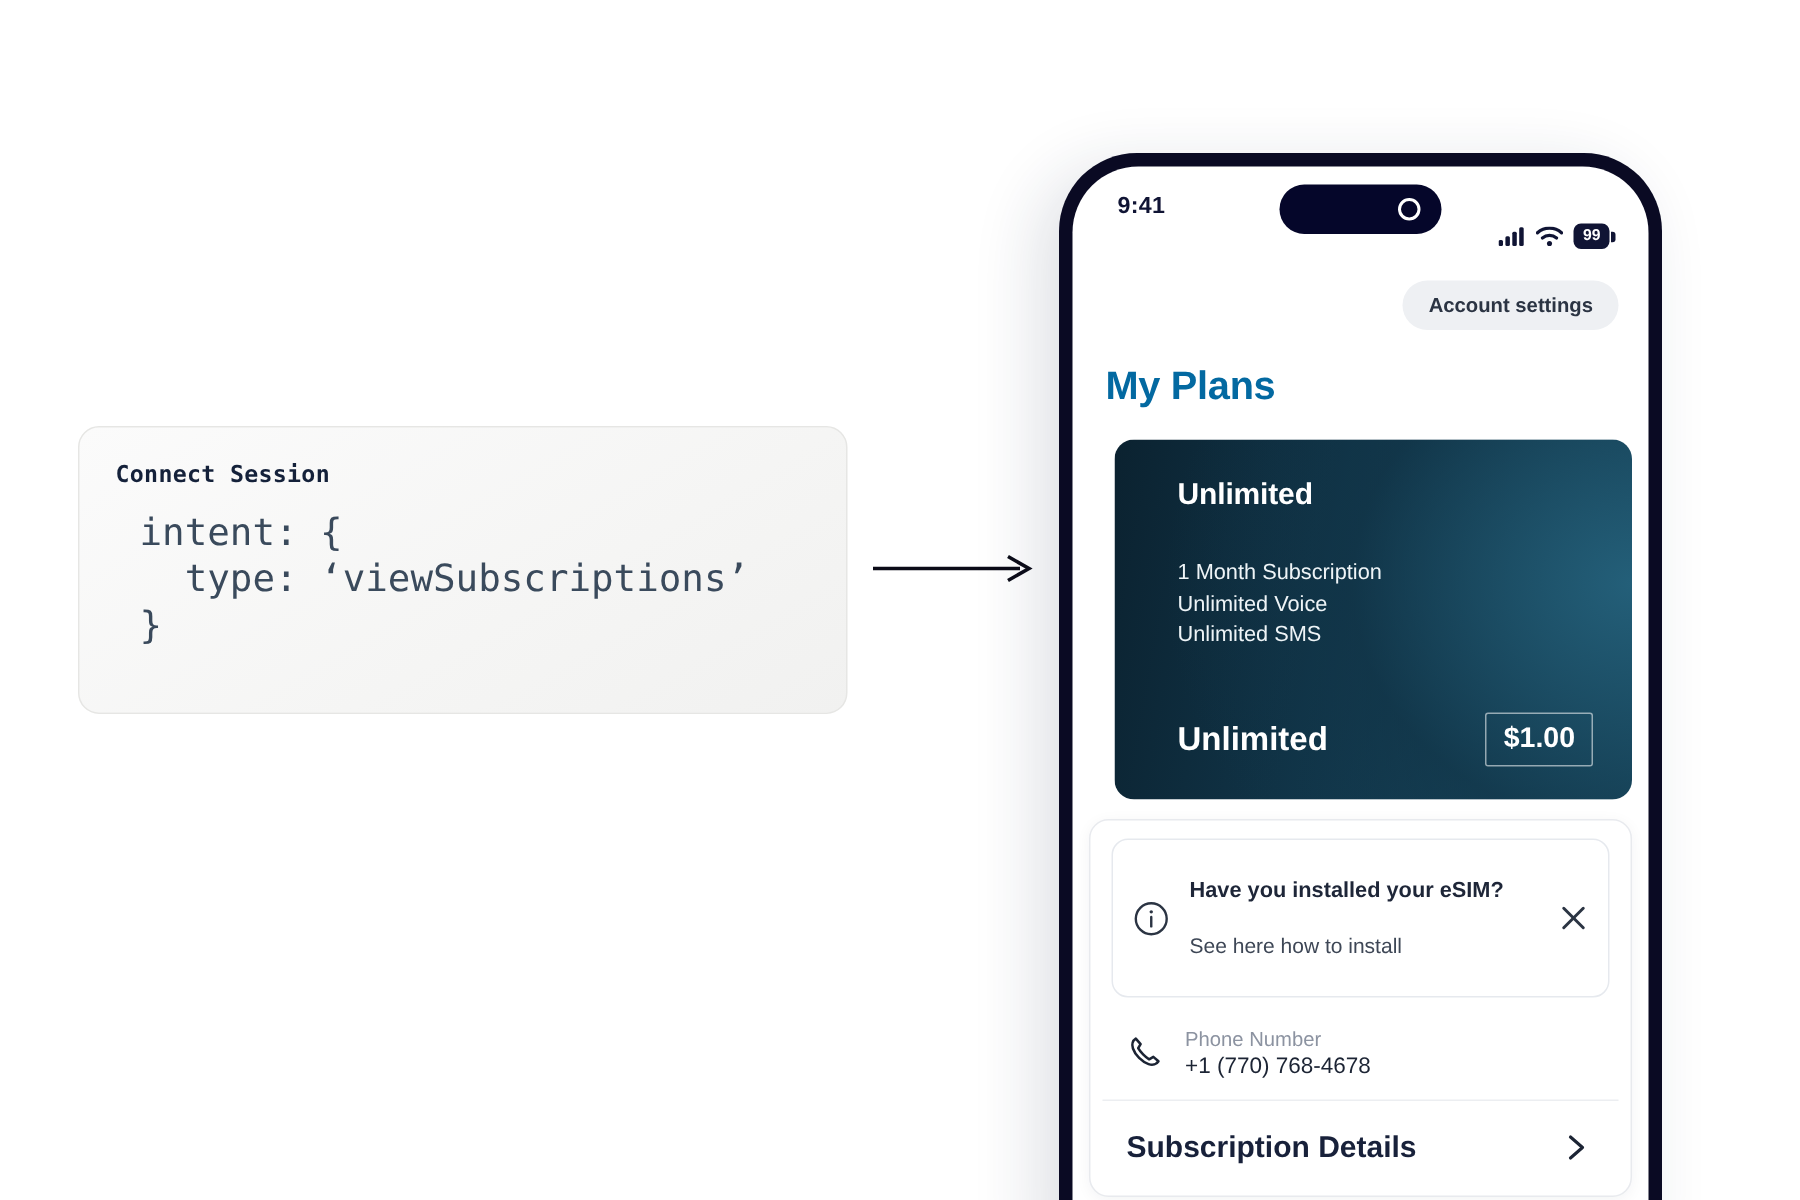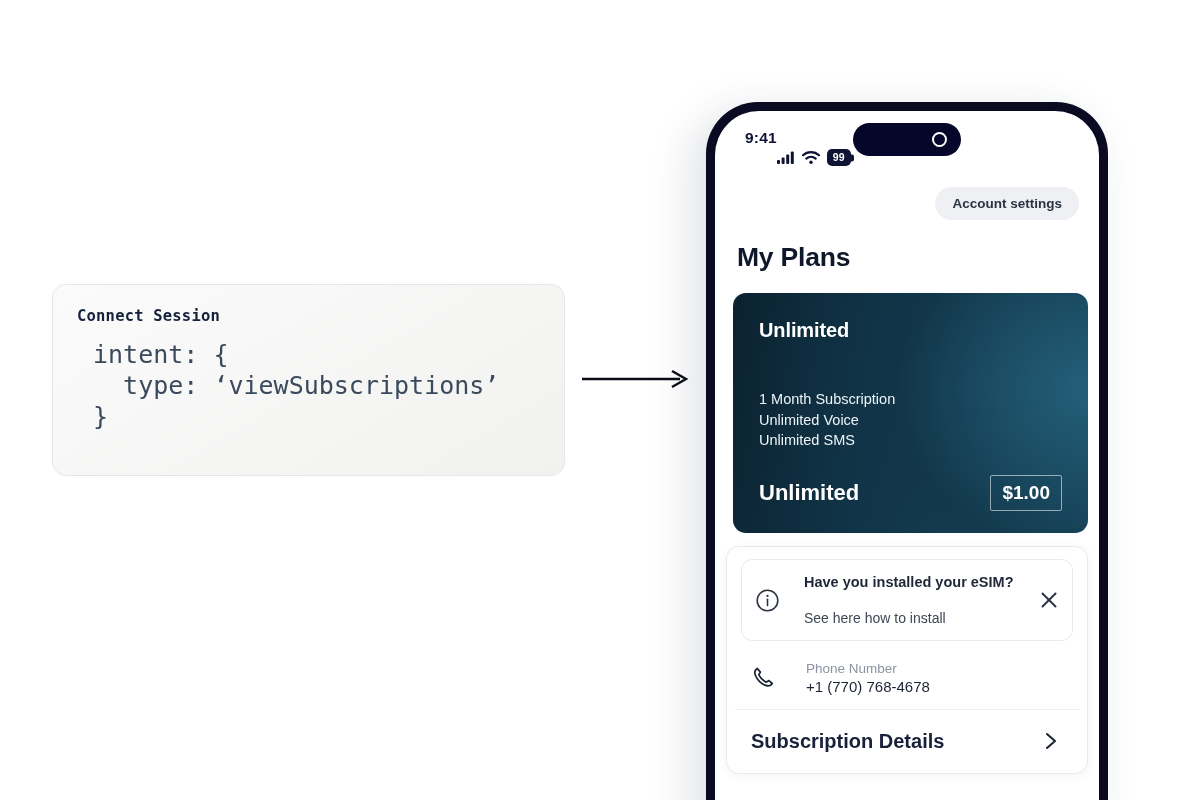--- a/index.html
+++ b/index.html
@@ -64,21 +64,21 @@
     border-radius: 44px;
     overflow: hidden;
     position: relative;
   }
 
   
   .statusbar {
     height: 54px;
     display: flex;
     align-items: center;
-    justify-content: flex-start;
+    justify-content: space-between;
     padding: 0 26px 0 30px;
     position: relative;
   }
   .clock {
     font-size: 15.5px;
     font-weight: 700;
     color: #101434;
     letter-spacing: 0.2px;
   }
   .island {
@@ -127,39 +127,38 @@
     padding: 9px 17px;
     font-size: 13.5px;
     font-weight: 700;
     color: #2b3443;
     cursor: pointer;
   }
 
   .page-title {
     font-size: 26.5px;
     font-weight: 700;
-    color: #0f172a;
+    color: #0369a1;
     padding: 22px 0 0 22px;
     letter-spacing: -0.2px;
   }
 
   
   .plan-card {
-    margin: 20px 11px 0 18px;
+    margin: 20px 11px 0 28px;
     height: 240px;
     border-radius: 13px;
     background:
       radial-gradient(120% 150% at 100% 40%, rgba(36,96,122,0.95) 0%, rgba(17,52,71,0.6) 45%, rgba(9,26,38,0) 75%),
       linear-gradient(100deg, #0b2230 0%, #11364a 45%, #1b5068 100%);
-    padding: 26px 26px 22px 26px;
+    padding: 26px 26px 22px 42px;
     display: flex;
     flex-direction: column;
     position: relative;
     overflow: hidden;
-    gap: 17px;
   }
   .plan-name {
     font-size: 20px; font-weight: 700; color: #ffffff;
     letter-spacing: -0.1px;
   }
   .plan-features {
     margin-top: 30px;
     font-size: 14.5px;
     line-height: 20.5px;
     color: #eef4f7;
@@ -183,35 +182,35 @@
     background: #fff;
     border: 1px solid #e8eaee;
     border-radius: 13px;
     box-shadow: 0 2px 10px rgba(25,35,60,0.05);
     overflow: hidden;
   }
   .esim-banner {
     margin: 12px 14px 6px 14px;
     border: 1px solid #e6e9ee;
     border-radius: 11px;
-    padding: 14px 13px;
-    display: flex; align-items: center; gap: 24px;
+    padding: 26px 13px;
+    display: flex; align-items: center; gap: 13px;
     cursor: pointer;
   }
   .esim-text { flex: 1; }
   .esim-title { font-size: 14.5px; font-weight: 700; color: #1e2638; }
   .esim-sub { font-size: 14px; color: #3e4756; margin-top: 20px; }
 
   .info-row {
     display: flex; align-items: center; gap: 14px;
     padding: 14px 16px;
     margin: 0 8px;
     border-bottom: 1px solid #eceef1;
   }
-  .row-text { flex: 1; margin-left: 16px; }
+  .row-text { flex: 1; }
   .row-label { font-size: 13.5px; color: #8c93a1; }
   .row-value { font-size: 15px; color: #1c2434; margin-top: 1.5px; }
 
   .details-link {
     display: flex; align-items: center; justify-content: space-between;
     padding: 20px 18px 20px 16px;
     margin: 0 8px;
     cursor: pointer;
   }
   .details-link-label { font-size: 20px; font-weight: 700; color: #18213a; }

